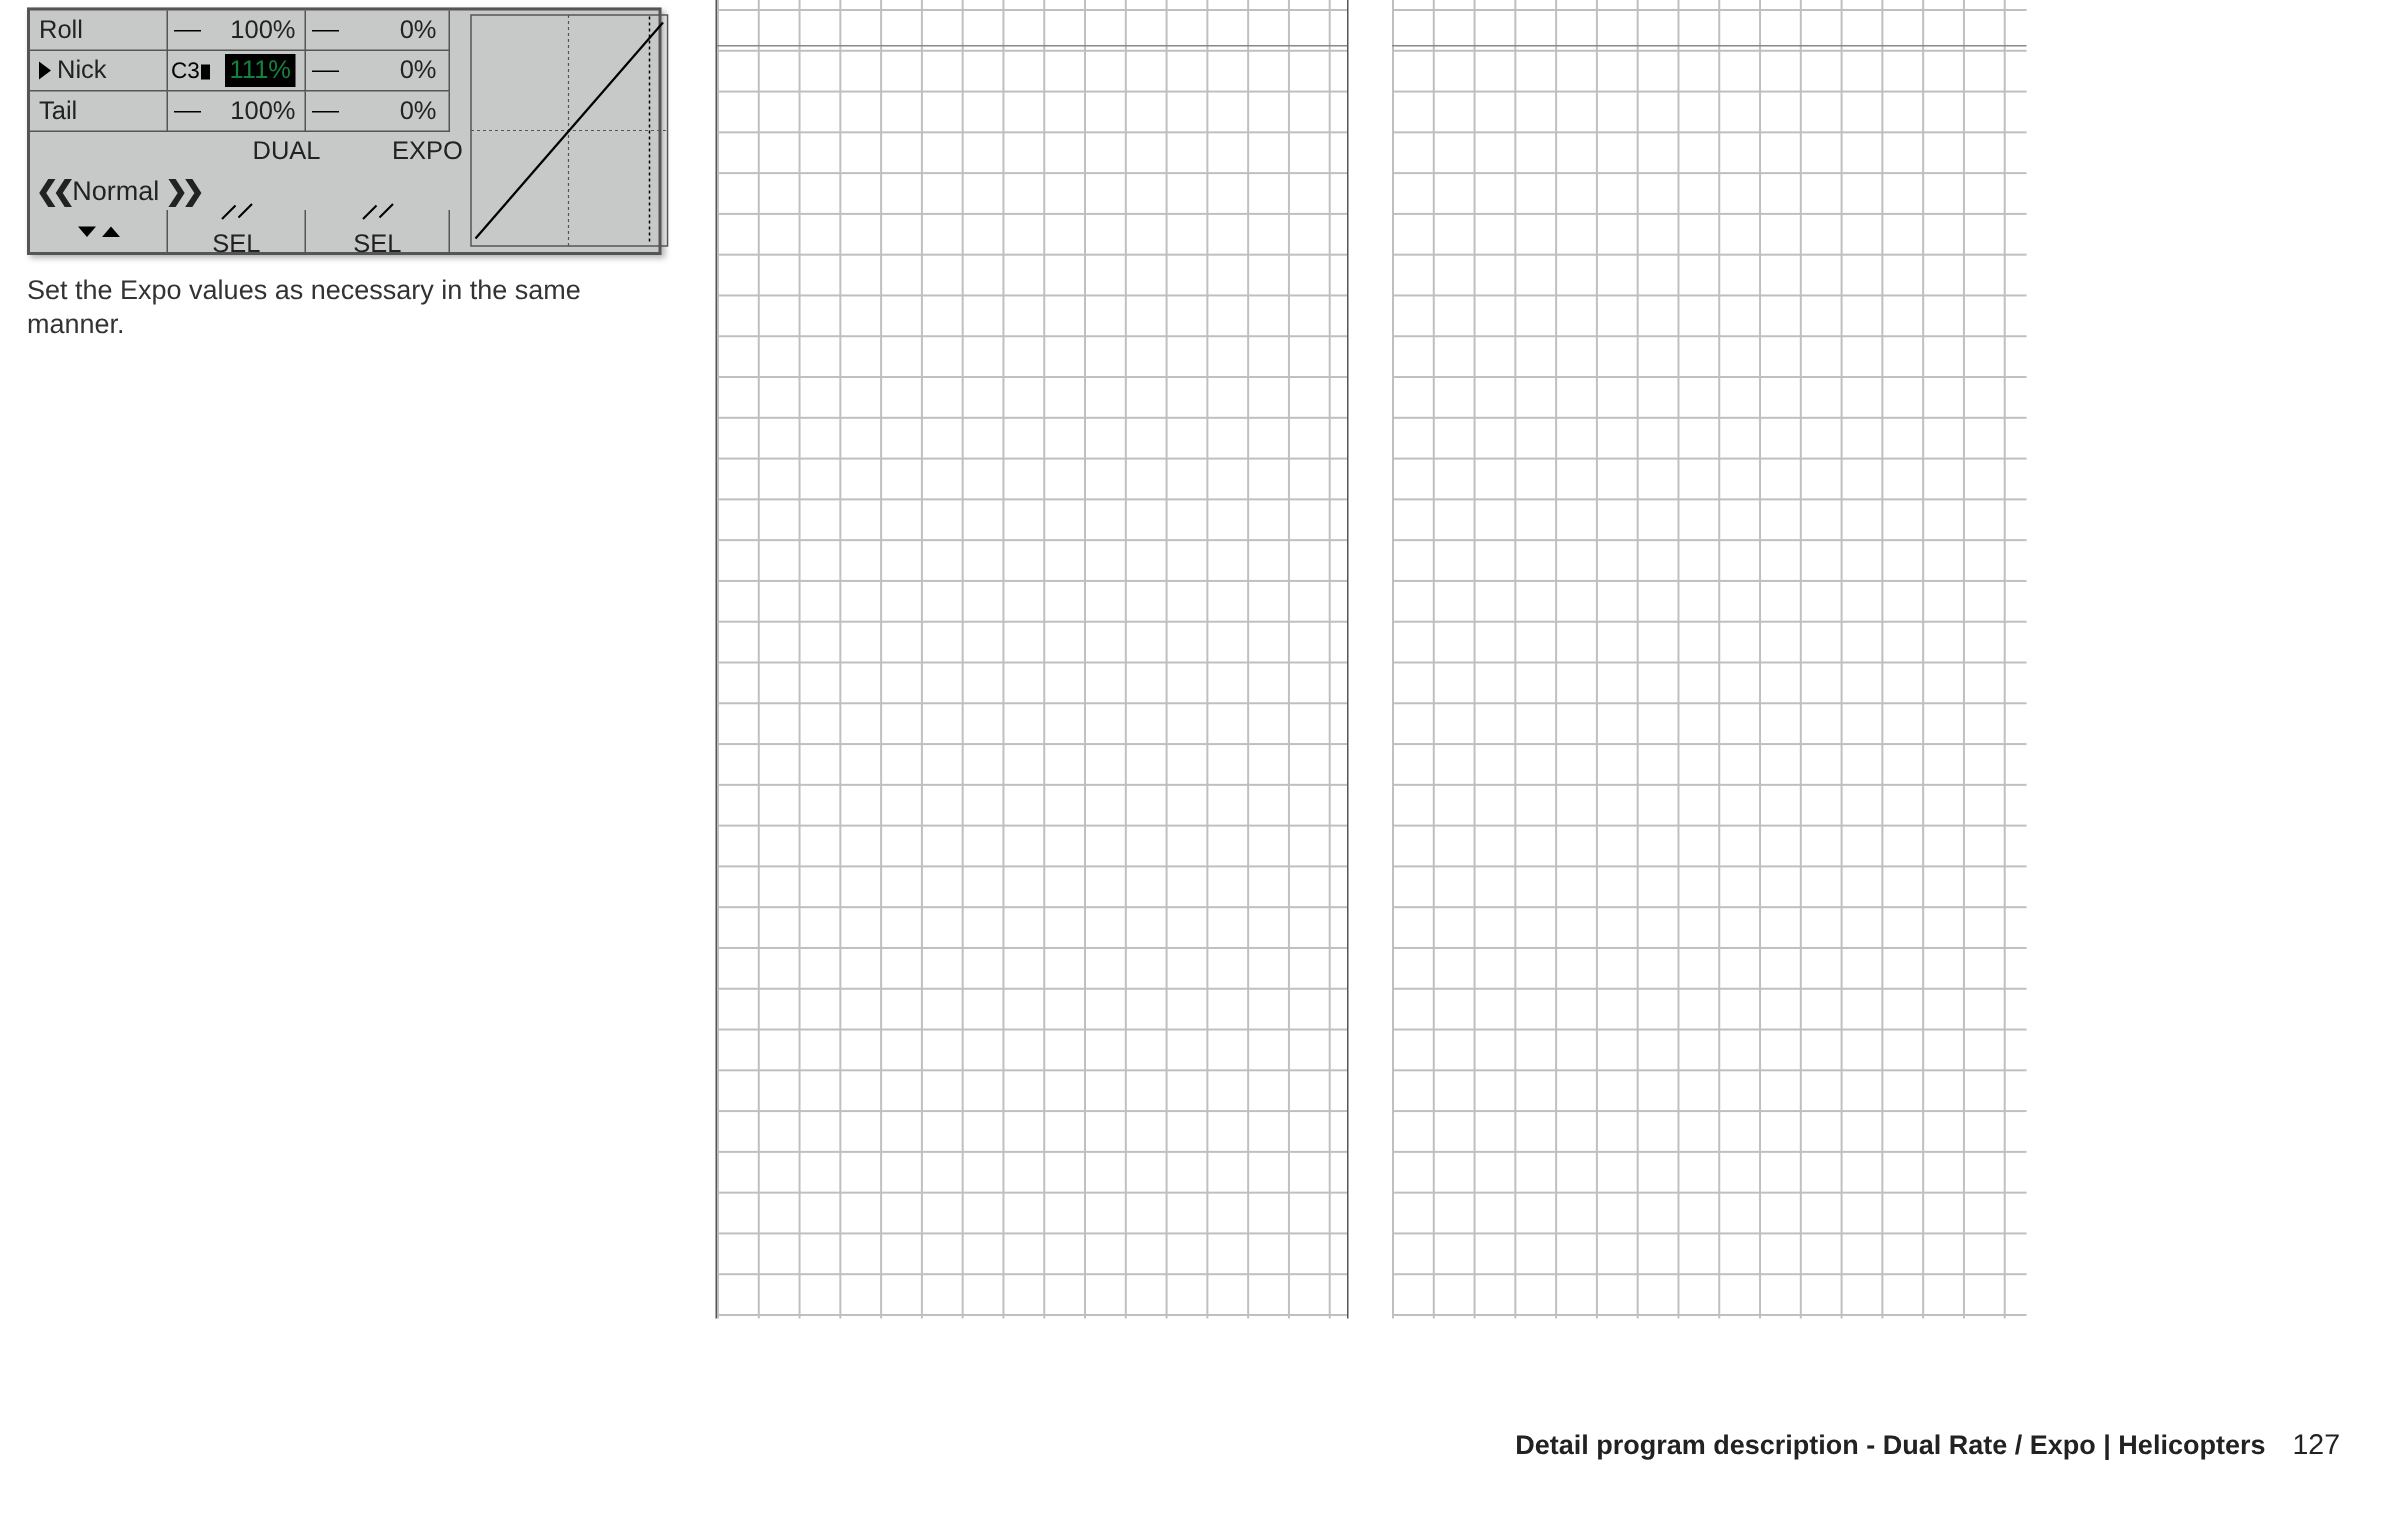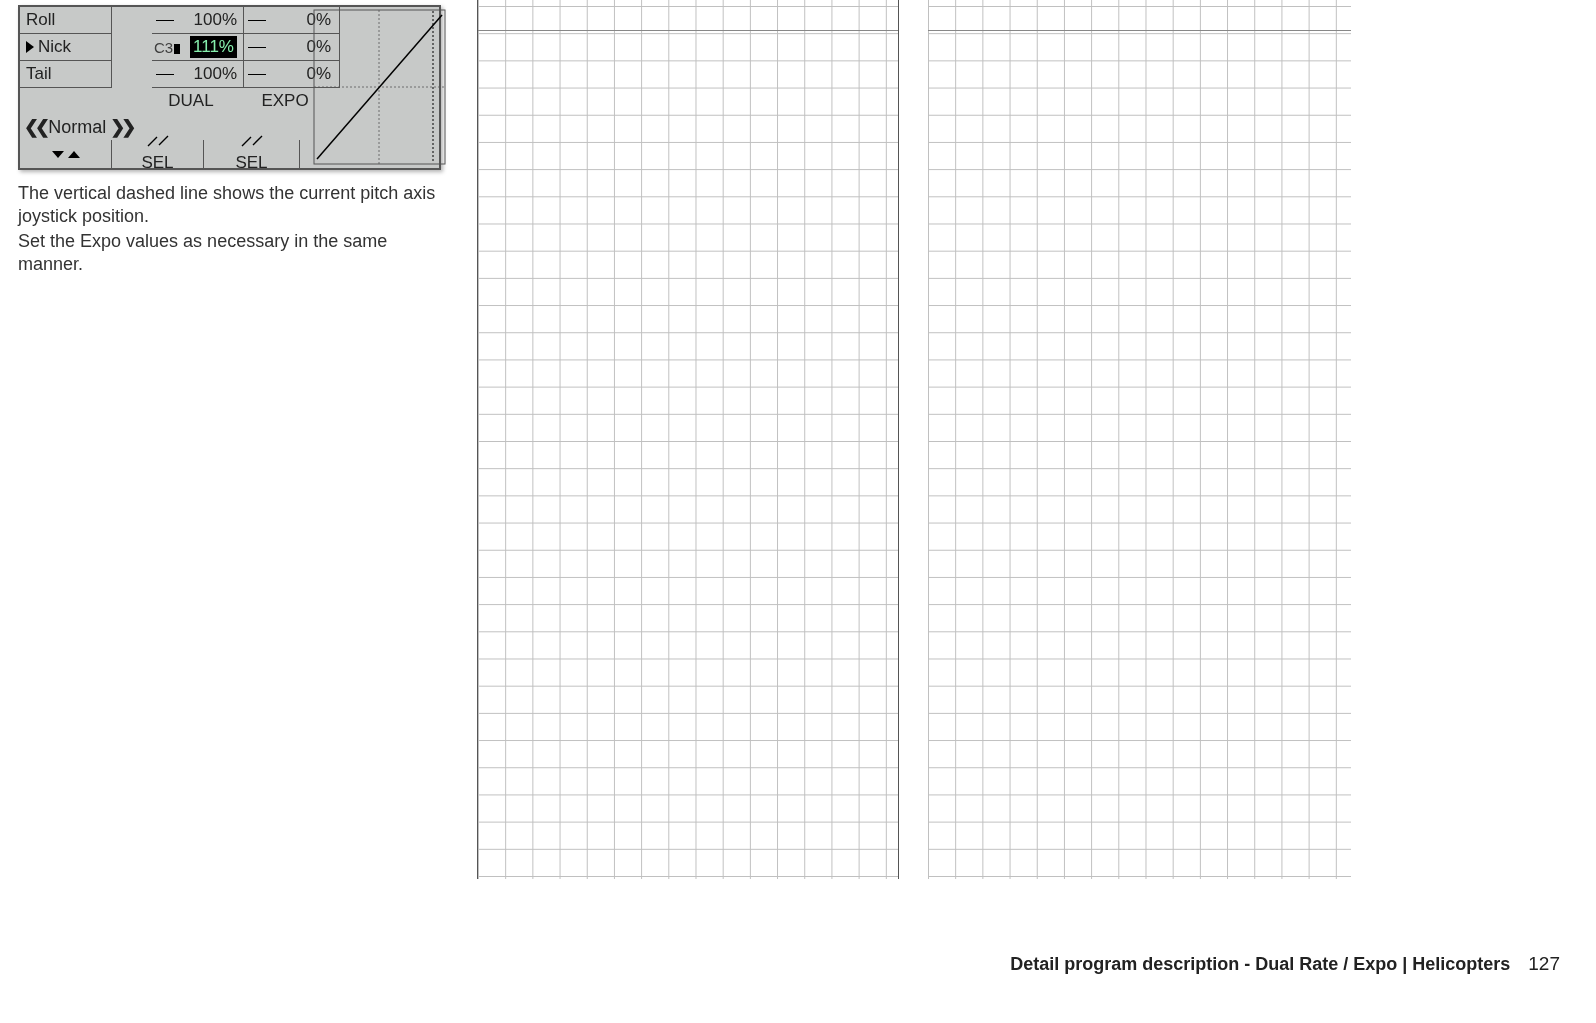--- a/index.html
+++ b/index.html
@@ -58,45 +58,44 @@
   .cell-dual {
     width: 92px;
     border-right: 1px solid #555;
     border-bottom: 1px solid #555;
     display: flex;
     align-items: center;
     justify-content: flex-end;
     padding-right: 6px;
     font-size: 17px;
     position: relative;
-    margin-left: 40px;
   }
   .cell-dual .dash {
     position: absolute;
     left: 4px;
     top: 50%;
     width: 18px;
     border-top: 1px solid #000;
   }
   .cell-dual .sw {
     position: absolute;
     left: 2px;
     font-size: 15px;
-    color: #404040;
+    color: #000000;
   }
   .cell-dual .sw .swbox {
     display: inline-block;
     width: 6px; height: 10px;
     background: #000;
     vertical-align: middle;
     margin-left: 1px;
   }
   .cell-dual .val.inv {
     background: #000;
-    color: #86efac;
+    color: #15803d;
     padding: 1px 3px;
   }
   .cell-expo {
     width: 96px;
     border-right: 1px solid #555;
     border-bottom: 1px solid #555;
     display: flex;
     align-items: center;
     justify-content: flex-end;
     padding-right: 8px;
@@ -328,21 +327,20 @@
           <rect x="1" y="1" width="131" height="154" fill="none" stroke="#555" stroke-width="1"></rect>
           <line x1="1" y1="78" x2="132" y2="78" stroke="#555" stroke-width="0.8" stroke-dasharray="2 2"></line>
           <line x1="66" y1="1" x2="66" y2="155" stroke="#555" stroke-width="0.8" stroke-dasharray="2 2"></line>
           <line x1="4" y1="150" x2="129" y2="6" stroke="#000" stroke-width="1.5"></line>
           <line x1="120" y1="2" x2="120" y2="154" stroke="#000" stroke-width="1" stroke-dasharray="2 2"></line>
         </svg>
       </div>
     </div>
 
     <div class="body-text">
-      <p>The vertical dashed line shows the current pitch axis joystick position.</p>
       <p>Set the Expo values as necessary in the same manner.</p>
     </div>
   </div>
 
   <div class="grid-col grid-mid"></div>
   <div class="grid-col grid-right"></div>
 
   <div class="footer">
     <span class="title">Detail program description - Dual Rate / Expo | Helicopters</span>
     <span class="pnum">127</span>

